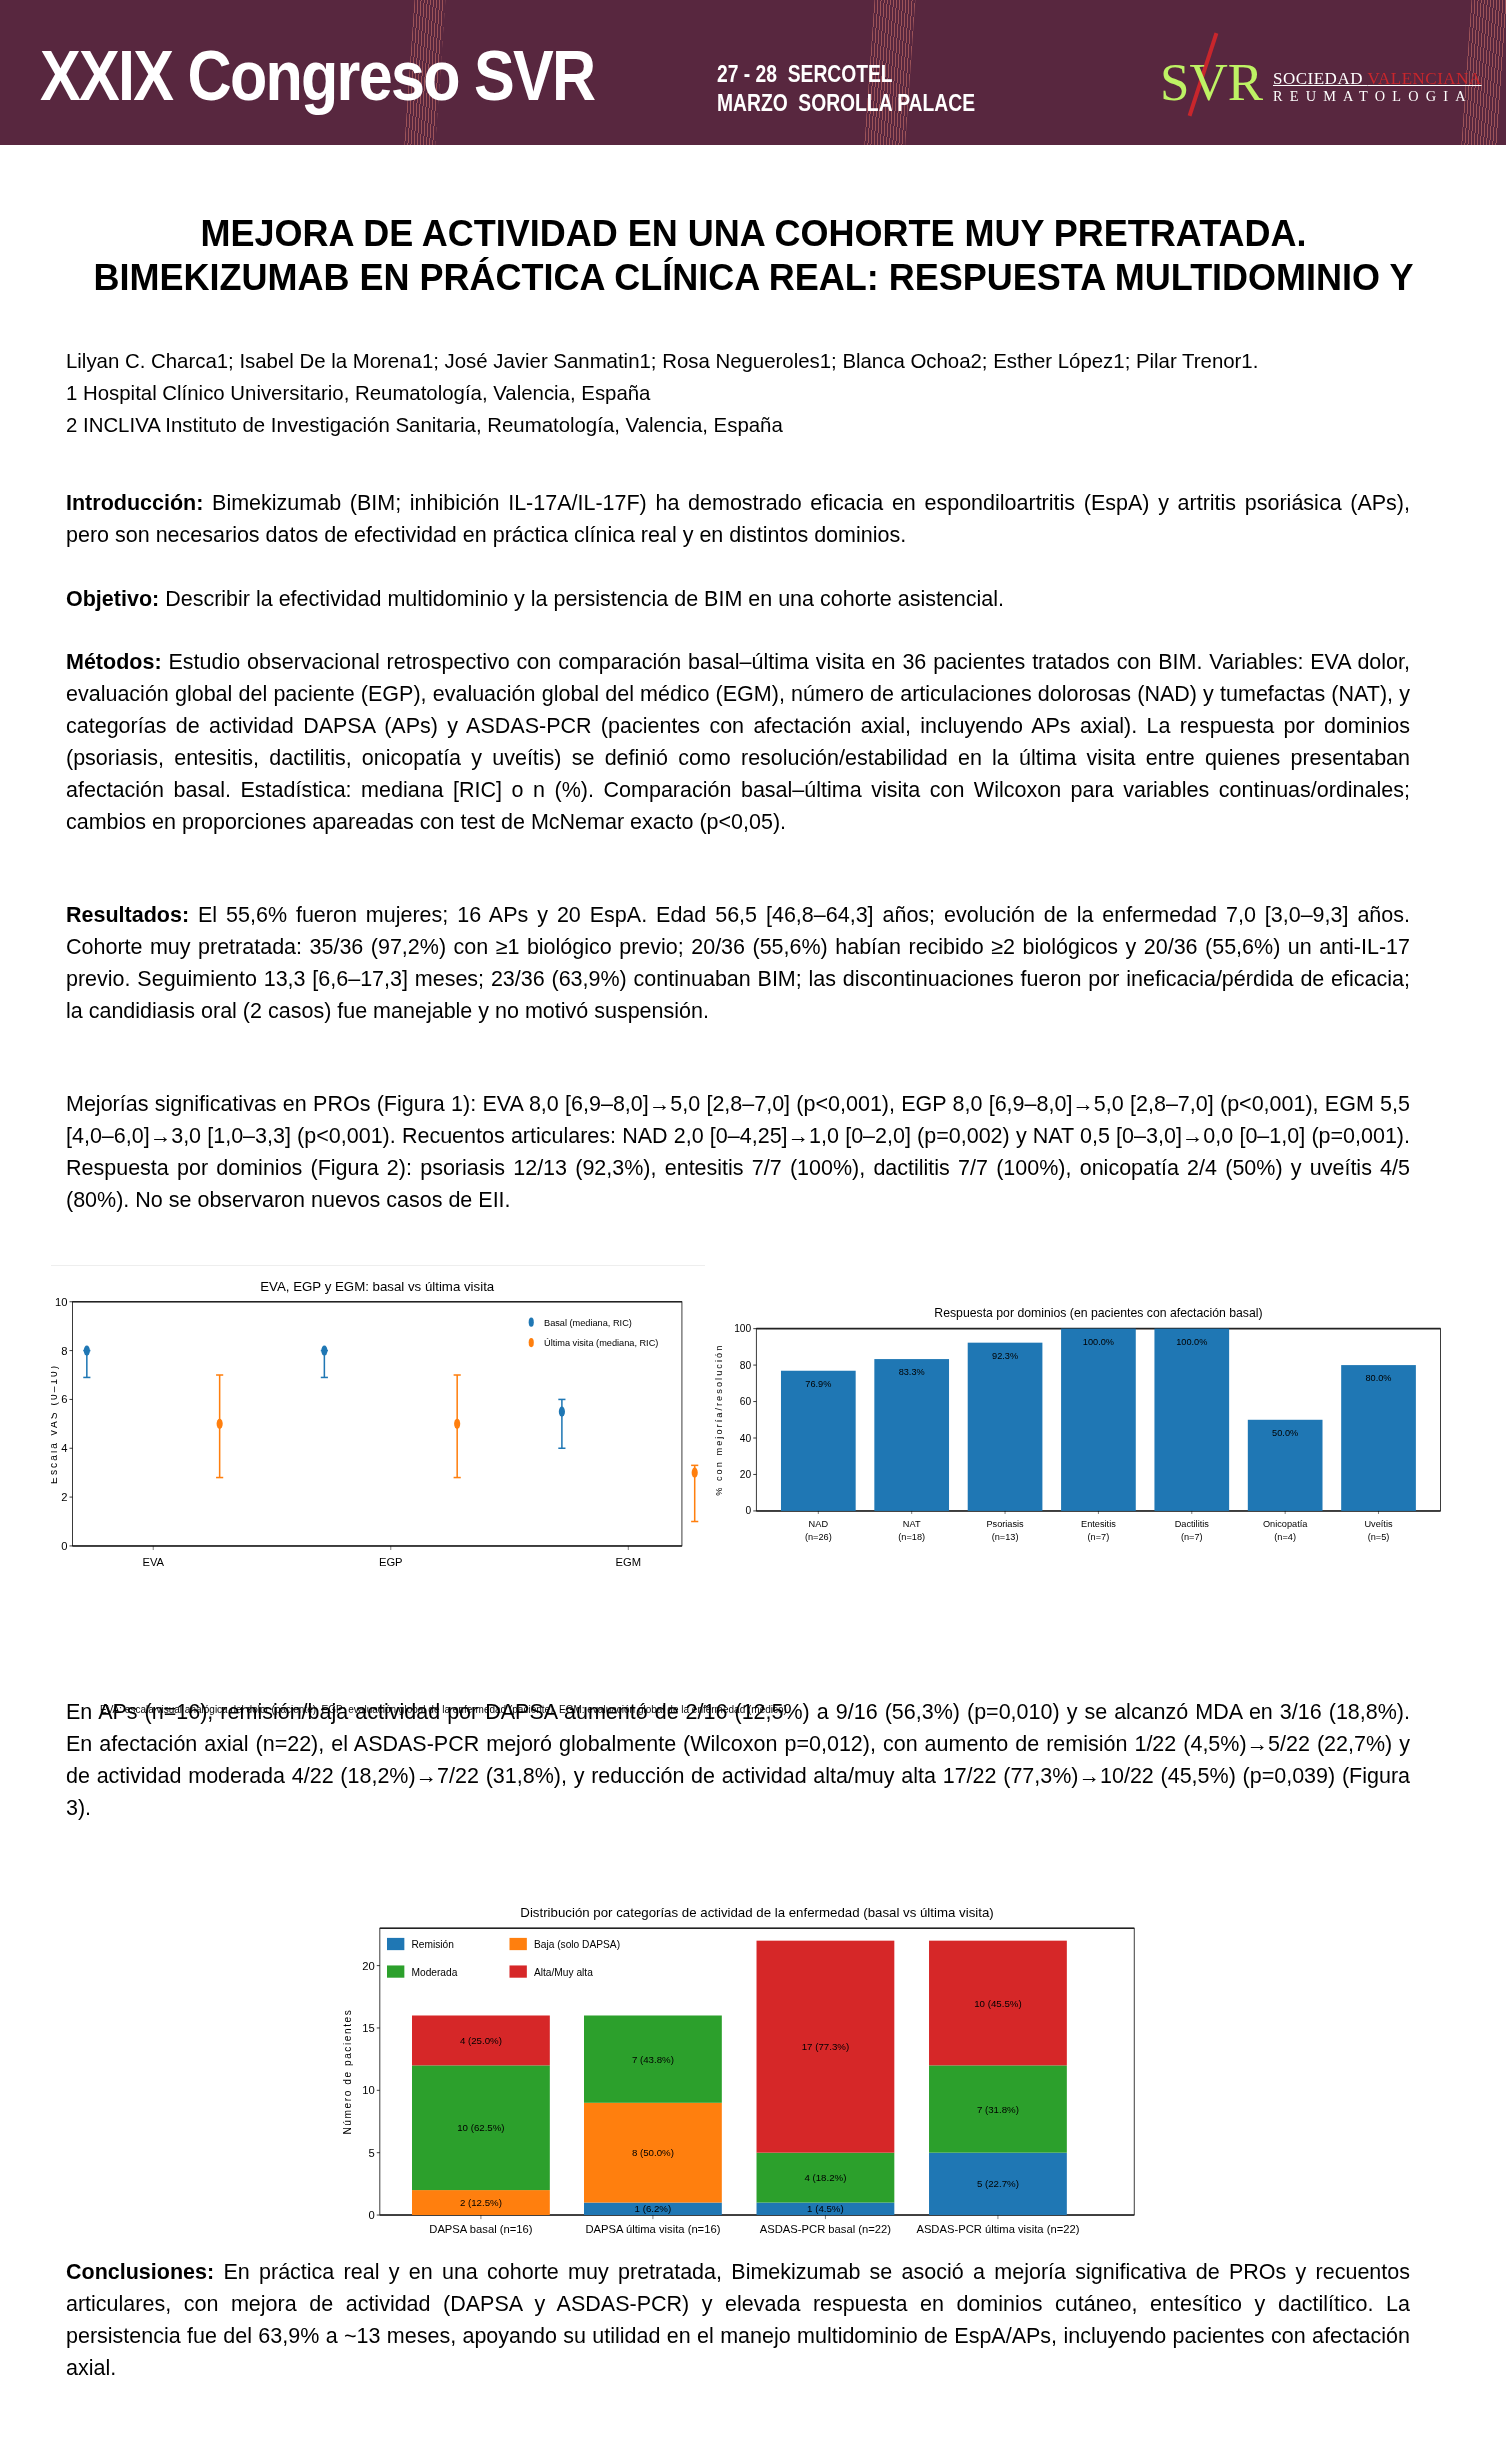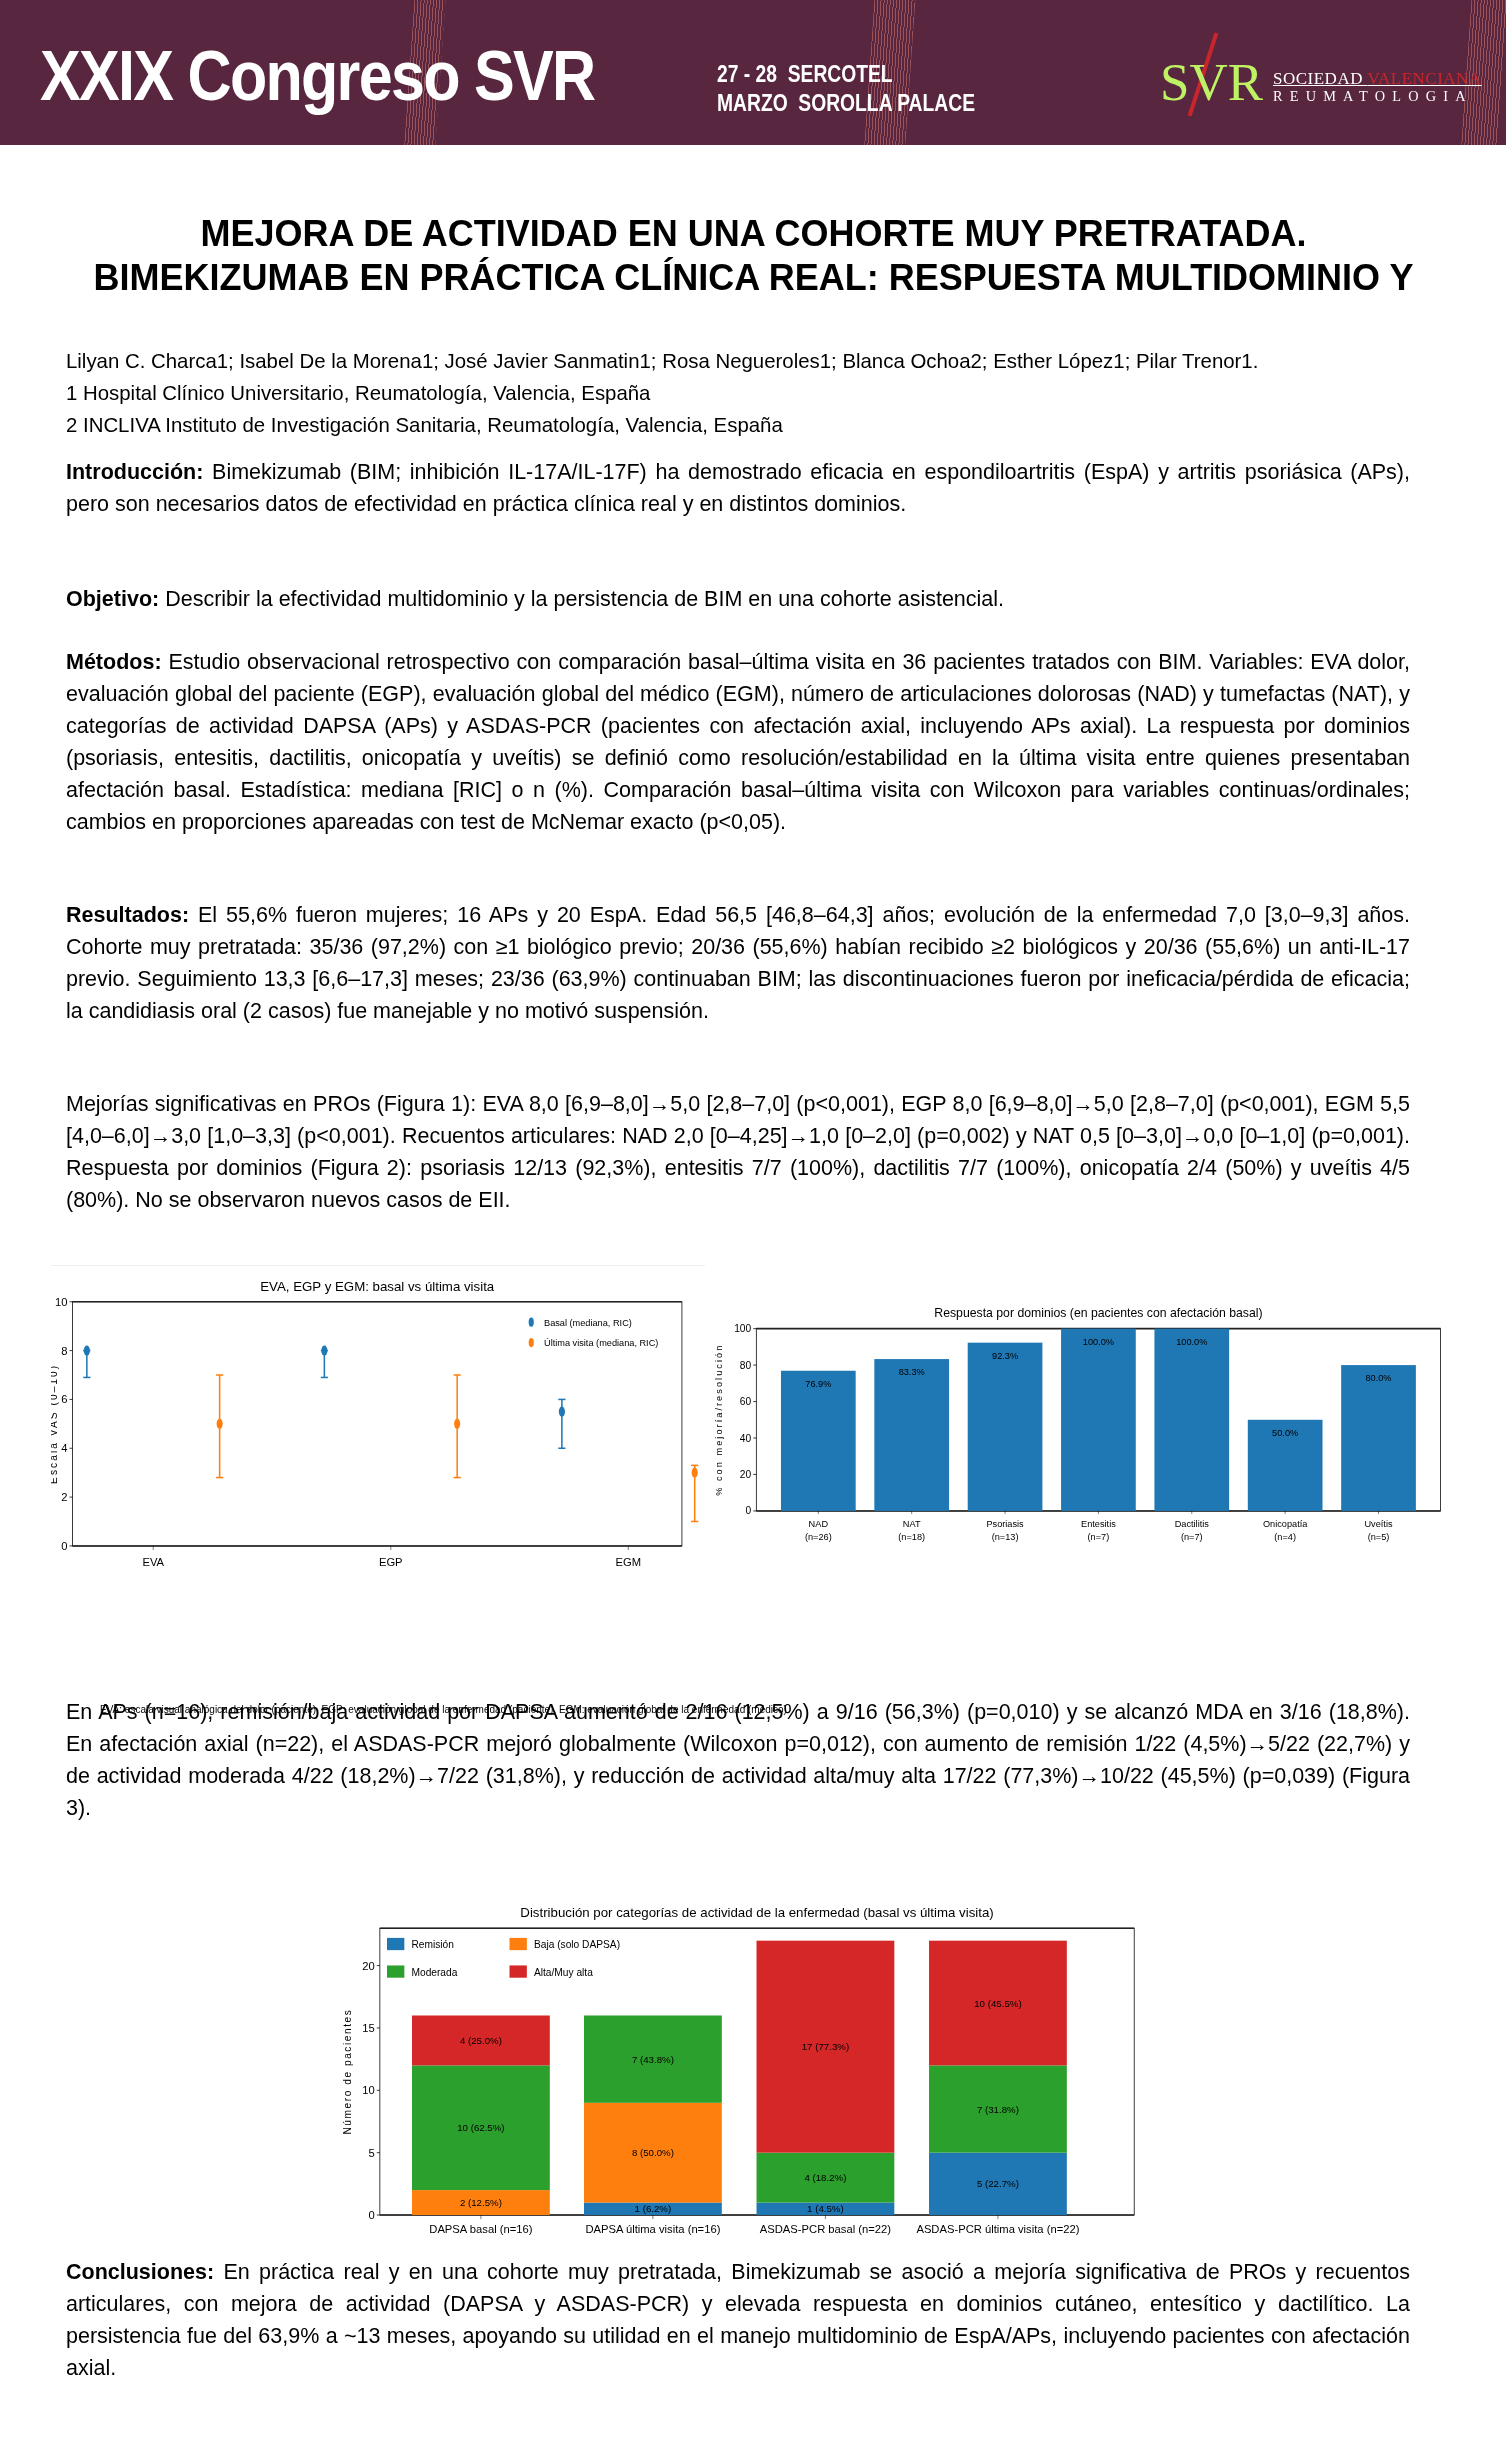--- a/index.html
+++ b/index.html
@@ -47,21 +47,21 @@
   <div>MEJORA DE ACTIVIDAD EN UNA COHORTE MUY PRETRATADA.</div>
   <div>BIMEKIZUMAB EN PRÁCTICA CLÍNICA REAL: RESPUESTA MULTIDOMINIO Y</div>
 </div>
 
 <div class="authors">
   <div>Lilyan C. Charca1; Isabel De la Morena1; José Javier Sanmatin1; Rosa Negueroles1; Blanca Ochoa2; Esther López1; Pilar Trenor1.</div>
   <div>1 Hospital Clínico Universitario, Reumatología, Valencia, España</div>
   <div>2 INCLIVA Instituto de Investigación Sanitaria, Reumatología, Valencia, España</div>
 </div>
 
-<div class="para" style="top:456px"><b>Introducción:</b><span> Bimekizumab (BIM; inhibición IL-17A/IL-17F) ha demostrado eficacia en espondiloartritis (EspA) y artritis psoriásica (APs), pero son necesarios datos de efectividad en práctica clínica real y en distintos dominios.</span></div>
+<div class="para" style="top:487px"><b>Introducción:</b><span> Bimekizumab (BIM; inhibición IL-17A/IL-17F) ha demostrado eficacia en espondiloartritis (EspA) y artritis psoriásica (APs), pero son necesarios datos de efectividad en práctica clínica real y en distintos dominios.</span></div>
 
 <div class="para" style="top:583px"><b>Objetivo:</b><span> Describir la efectividad multidominio y la persistencia de BIM en una cohorte asistencial.</span></div>
 
 <div class="para" style="top:646px"><b>Métodos:</b><span> Estudio observacional retrospectivo con comparación basal–última visita en 36 pacientes tratados con BIM. Variables: EVA dolor, evaluación global del paciente (EGP), evaluación global del médico (EGM), número de articulaciones dolorosas (NAD) y tumefactas (NAT), y categorías de actividad DAPSA (APs) y ASDAS-PCR (pacientes con afectación axial, incluyendo APs axial). La respuesta por dominios (psoriasis, entesitis, dactilitis, onicopatía y uveítis) se definió como resolución/estabilidad en la última visita entre quienes presentaban afectación basal. Estadística: mediana [RIC] o n (%). Comparación basal–última visita con Wilcoxon para variables continuas/ordinales; cambios en proporciones apareadas con test de McNemar exacto (p&lt;0,05).</span></div>
 
 <div class="para" style="top:899px"><b>Resultados:</b><span> El 55,6% fueron mujeres; 16 APs y 20 EspA. Edad 56,5 [46,8–64,3] años; evolución de la enfermedad 7,0 [3,0–9,3] años. Cohorte muy pretratada: 35/36 (97,2%) con ≥1 biológico previo; 20/36 (55,6%) habían recibido ≥2 biológicos y 20/36 (55,6%) un anti-IL-17 previo. Seguimiento 13,3 [6,6–17,3] meses; 23/36 (63,9%) continuaban BIM; las discontinuaciones fueron por ineficacia/pérdida de eficacia; la candidiasis oral (2 casos) fue manejable y no motivó suspensión.</span></div>
 
 <div class="para" style="top:1088px"><span>Mejorías significativas en PROs (Figura 1): EVA 8,0 [6,9–8,0]→5,0 [2,8–7,0] (p&lt;0,001), EGP 8,0 [6,9–8,0]→5,0 [2,8–7,0] (p&lt;0,001), EGM 5,5 [4,0–6,0]→3,0 [1,0–3,3] (p&lt;0,001). Recuentos articulares: NAD 2,0 [0–4,25]→1,0 [0–2,0] (p=0,002) y NAT 0,5 [0–3,0]→0,0 [0–1,0] (p=0,001). Respuesta por dominios (Figura 2): psoriasis 12/13 (92,3%), entesitis 7/7 (100%), dactilitis 7/7 (100%), onicopatía 2/4 (50%) y uveítis 4/5 (80%). No se observaron nuevos casos de EII.</span></div>
 
 <div class="fig" style="left:51px;top:1265px;width:654px;height:399px;border-top:0.5px solid #eee">

